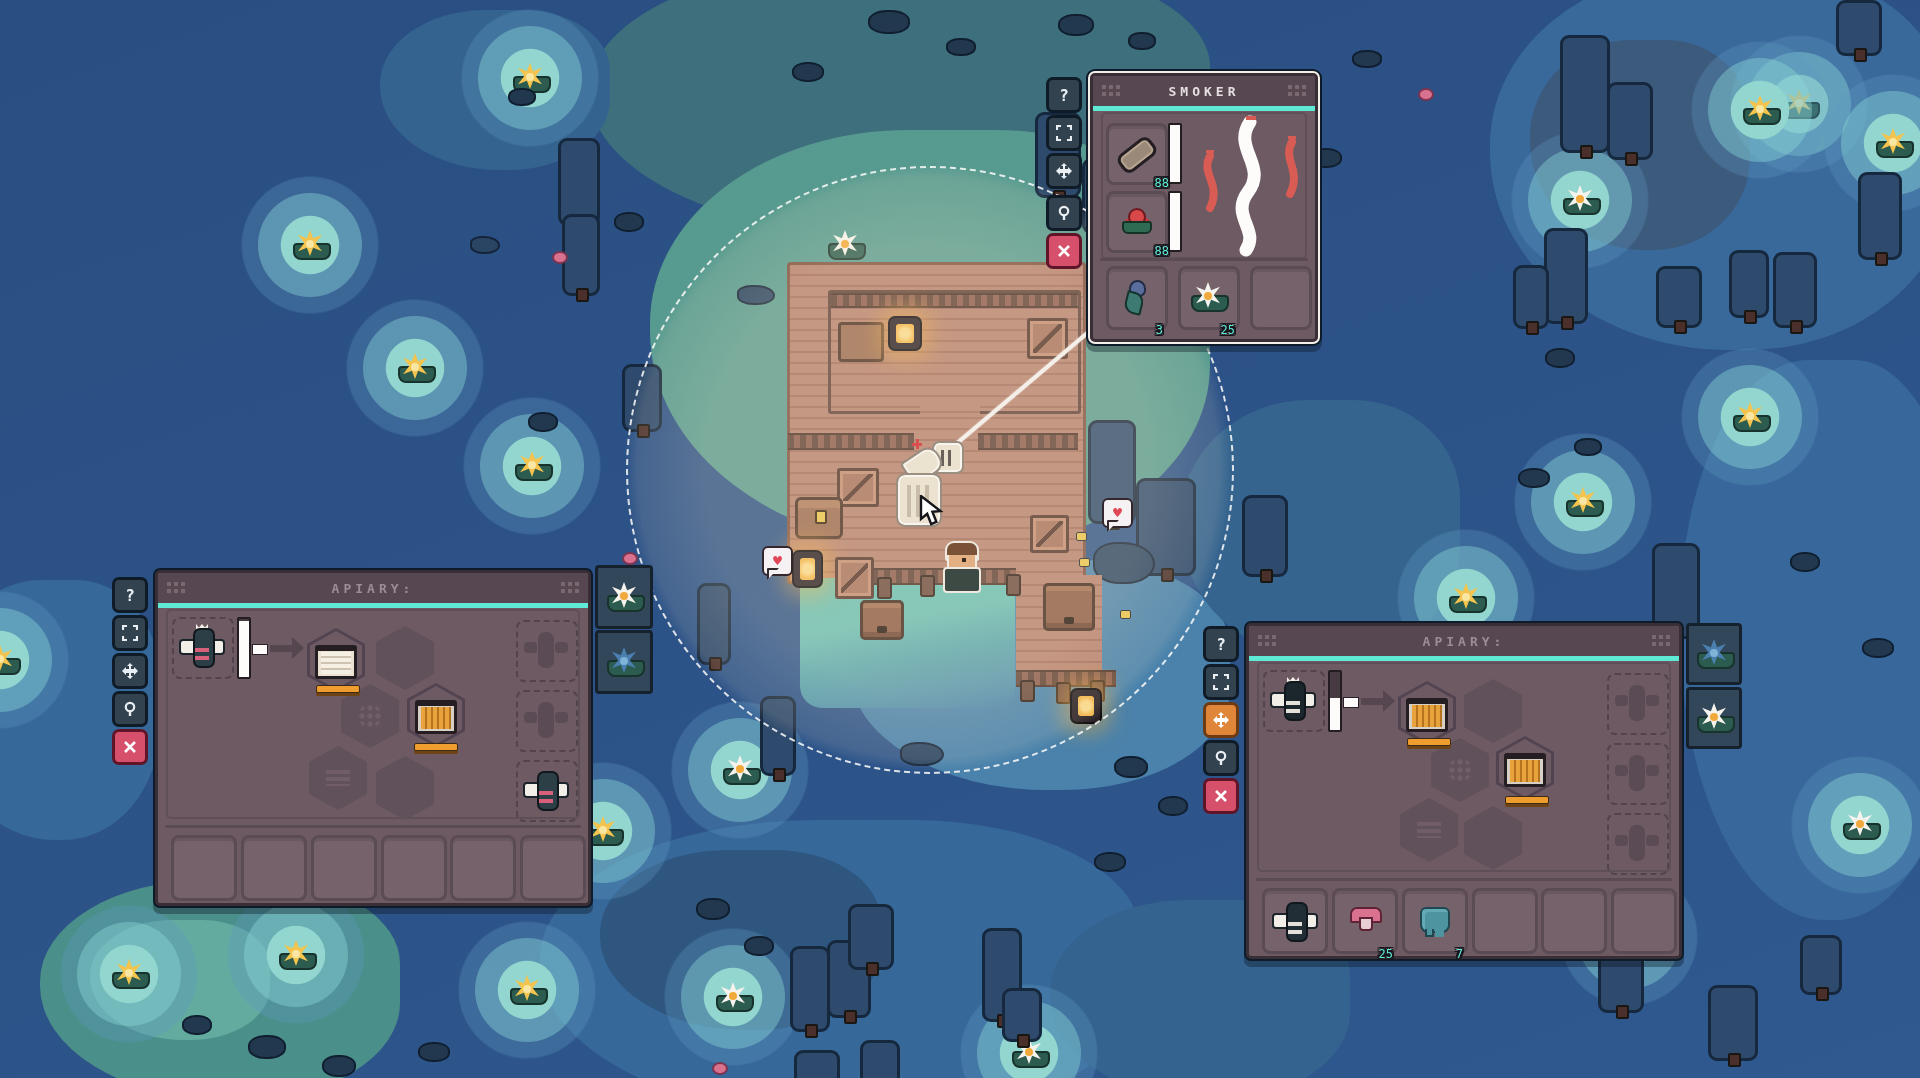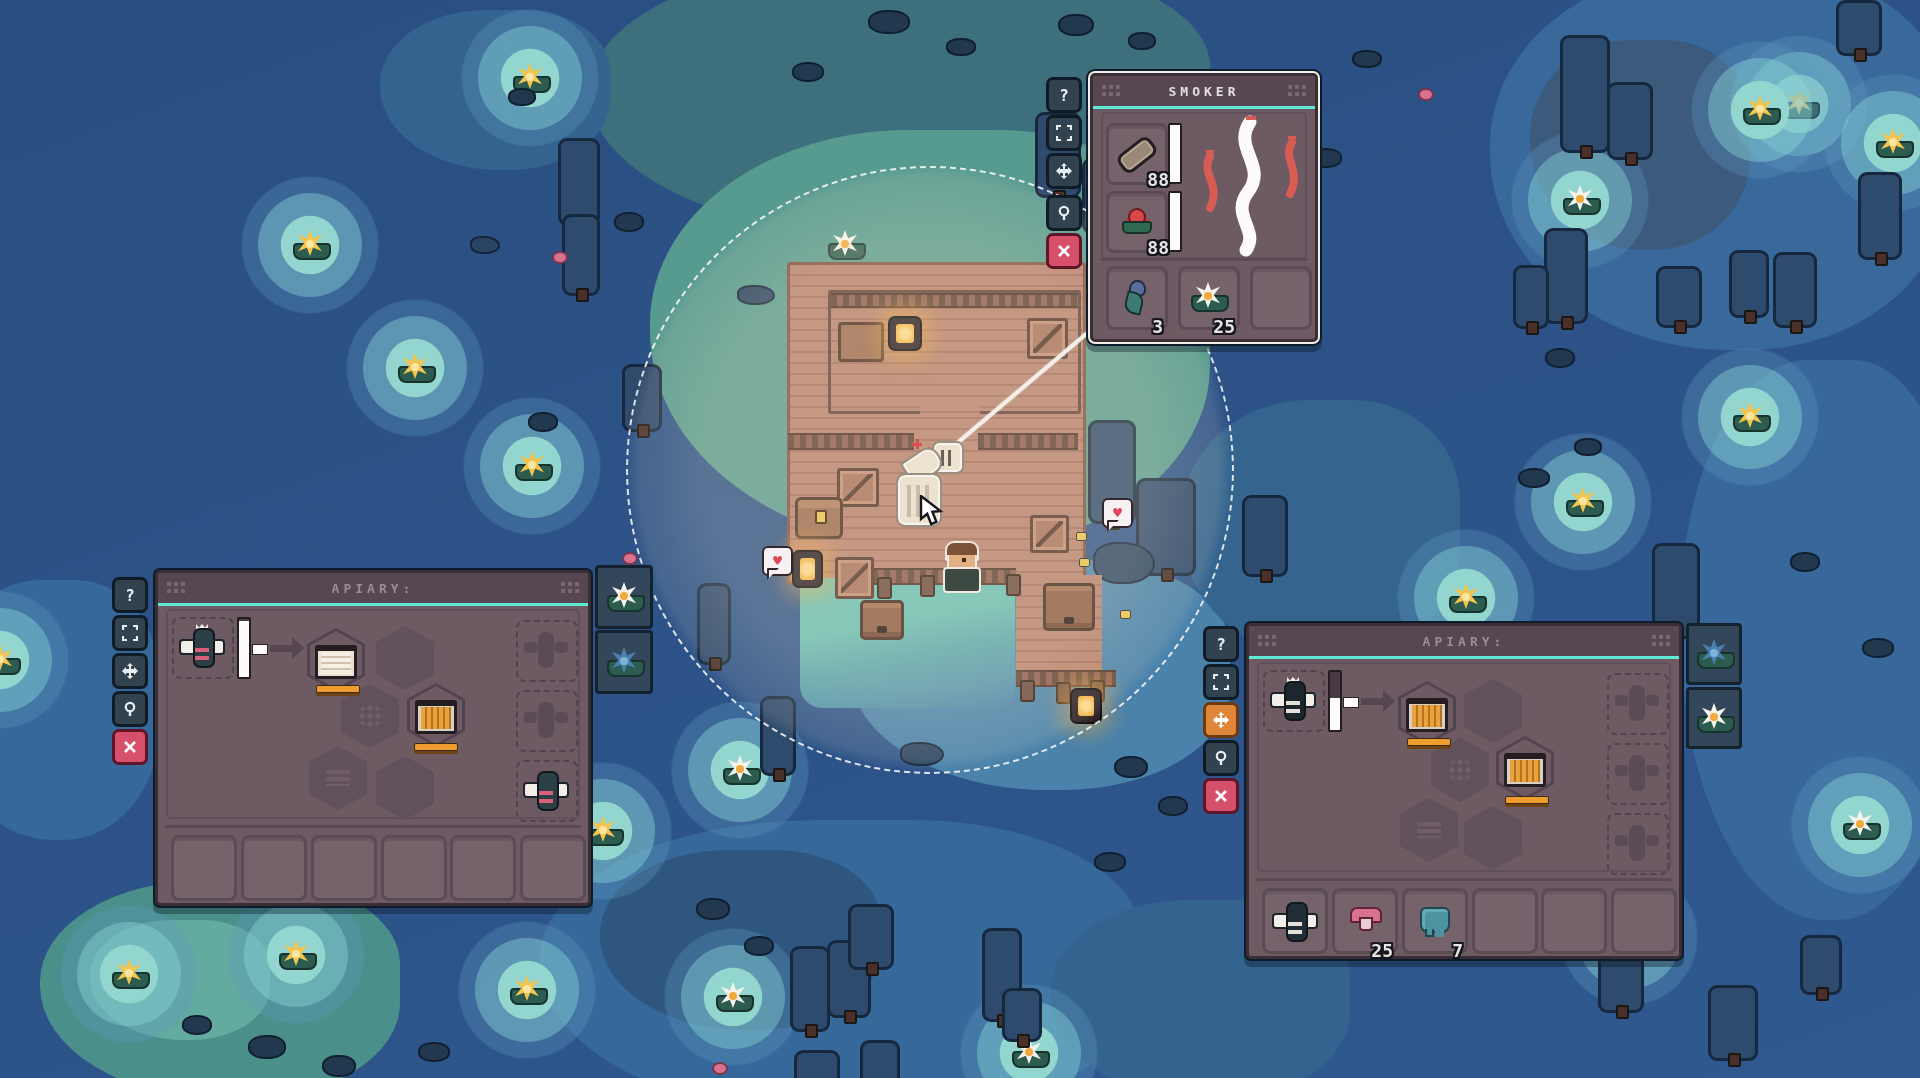--- a/index.html
+++ b/index.html
@@ -49,31 +49,31 @@
   .beedot{position:absolute;width:9px;height:7px;background:#e8c34e;border:1px solid #20262c;border-radius:2px}
   
   #light-fill{position:absolute;left:626px;top:166px;width:604px;height:604px;border-radius:50%;
       background:radial-gradient(circle,rgba(255,238,205,.22) 0 52%,rgba(255,238,205,.12) 68%,rgba(255,238,205,0) 71%)}
   #light-ring{position:absolute;left:626px;top:166px;width:604px;height:604px;border-radius:50%;
       border:2px dashed rgba(252,252,250,.85)}
   
   .panel{position:absolute;background:#6d5a63;border:3px solid #392e35;border-radius:5px;
          box-shadow:0 0 0 2px #0e1b2a,0 6px 0 2px rgba(8,16,28,.35)}
   .panel.bright{box-shadow:0 0 0 2px #f2efe9,0 0 0 4px #0e1b2a,0 6px 0 4px rgba(8,16,28,.35)}
-  .titlebar{position:absolute;left:0;right:0;top:0;height:30px;background:#564751;border-bottom:3px solid #5eead4;
+  .titlebar{position:absolute;left:0;right:0;top:0;height:30px;background:#564751;border-bottom:5px solid #5eead4;
             border-radius:3px 3px 0 0;display:flex;align-items:center;justify-content:center}
   .title{font-weight:bold;font-size:13px;letter-spacing:4px;color:#9a8d95}
   .title.bright{color:#e6dfe2}
   .dotgrid{position:absolute;top:9px;width:4px;height:4px;background:#7a6870;
            box-shadow:7px 0 #7a6870,14px 0 #7a6870,0 7px #7a6870,7px 7px #7a6870,14px 7px #7a6870}
   .innerframe{position:absolute;border:2px solid #5f4f58;border-radius:5px}
   .divider{position:absolute;left:7px;right:7px;height:3px;background:#5a4a53;border-radius:2px}
   .slot{position:absolute;background:#76626b;border:3px solid #5b4b54;border-radius:8px;box-shadow:inset 0 3px 0 rgba(0,0,0,.10)}
   .slot.dashed{background:transparent;border:2px dashed #52434c;box-shadow:none}
-  .count{position:absolute;right:-4px;bottom:-8px;font-weight:bold;font-size:18px;color:#e5e5e5;z-index:5;
+  .count{position:absolute;right:-4px;bottom:-8px;font-weight:normal;font-size:12px;color:#5eead4;z-index:5;
          text-shadow:2px 0 #16161c,-2px 0 #16161c,0 2px #16161c,0 -2px #16161c,2px 2px #16161c,-2px -2px #16161c,2px -2px #16161c,-2px 2px #16161c}
   .vbar{position:absolute;width:10px;background:#473a42;border:2px solid #231c21;border-radius:2px;overflow:hidden}
   .vbar .fill{position:absolute;left:0;right:0;bottom:0;background:#fdfcfa}
   .sbtn{position:absolute;width:30px;height:30px;background:#32424f;border:3px solid #0f1b27;border-radius:7px;
         display:flex;align-items:center;justify-content:center;color:#e9eef3;font-weight:bold;font-size:16px}
   .sbtn.pink{background:#d6506b;border-color:#5f1527}
   .sbtn.orange{background:#e0863a;border-color:#6e3a10}
   .hex{position:absolute;width:58px;height:64px}
   .hex .ring{position:absolute;inset:0;background:#524350;clip-path:polygon(50% 0,100% 25%,100% 75%,50% 100%,0 75%,0 25%)}
   .hex .hfill{position:absolute;inset:3px;background:#6d5a63;clip-path:polygon(50% 0,100% 25%,100% 75%,50% 100%,0 75%,0 25%)}

